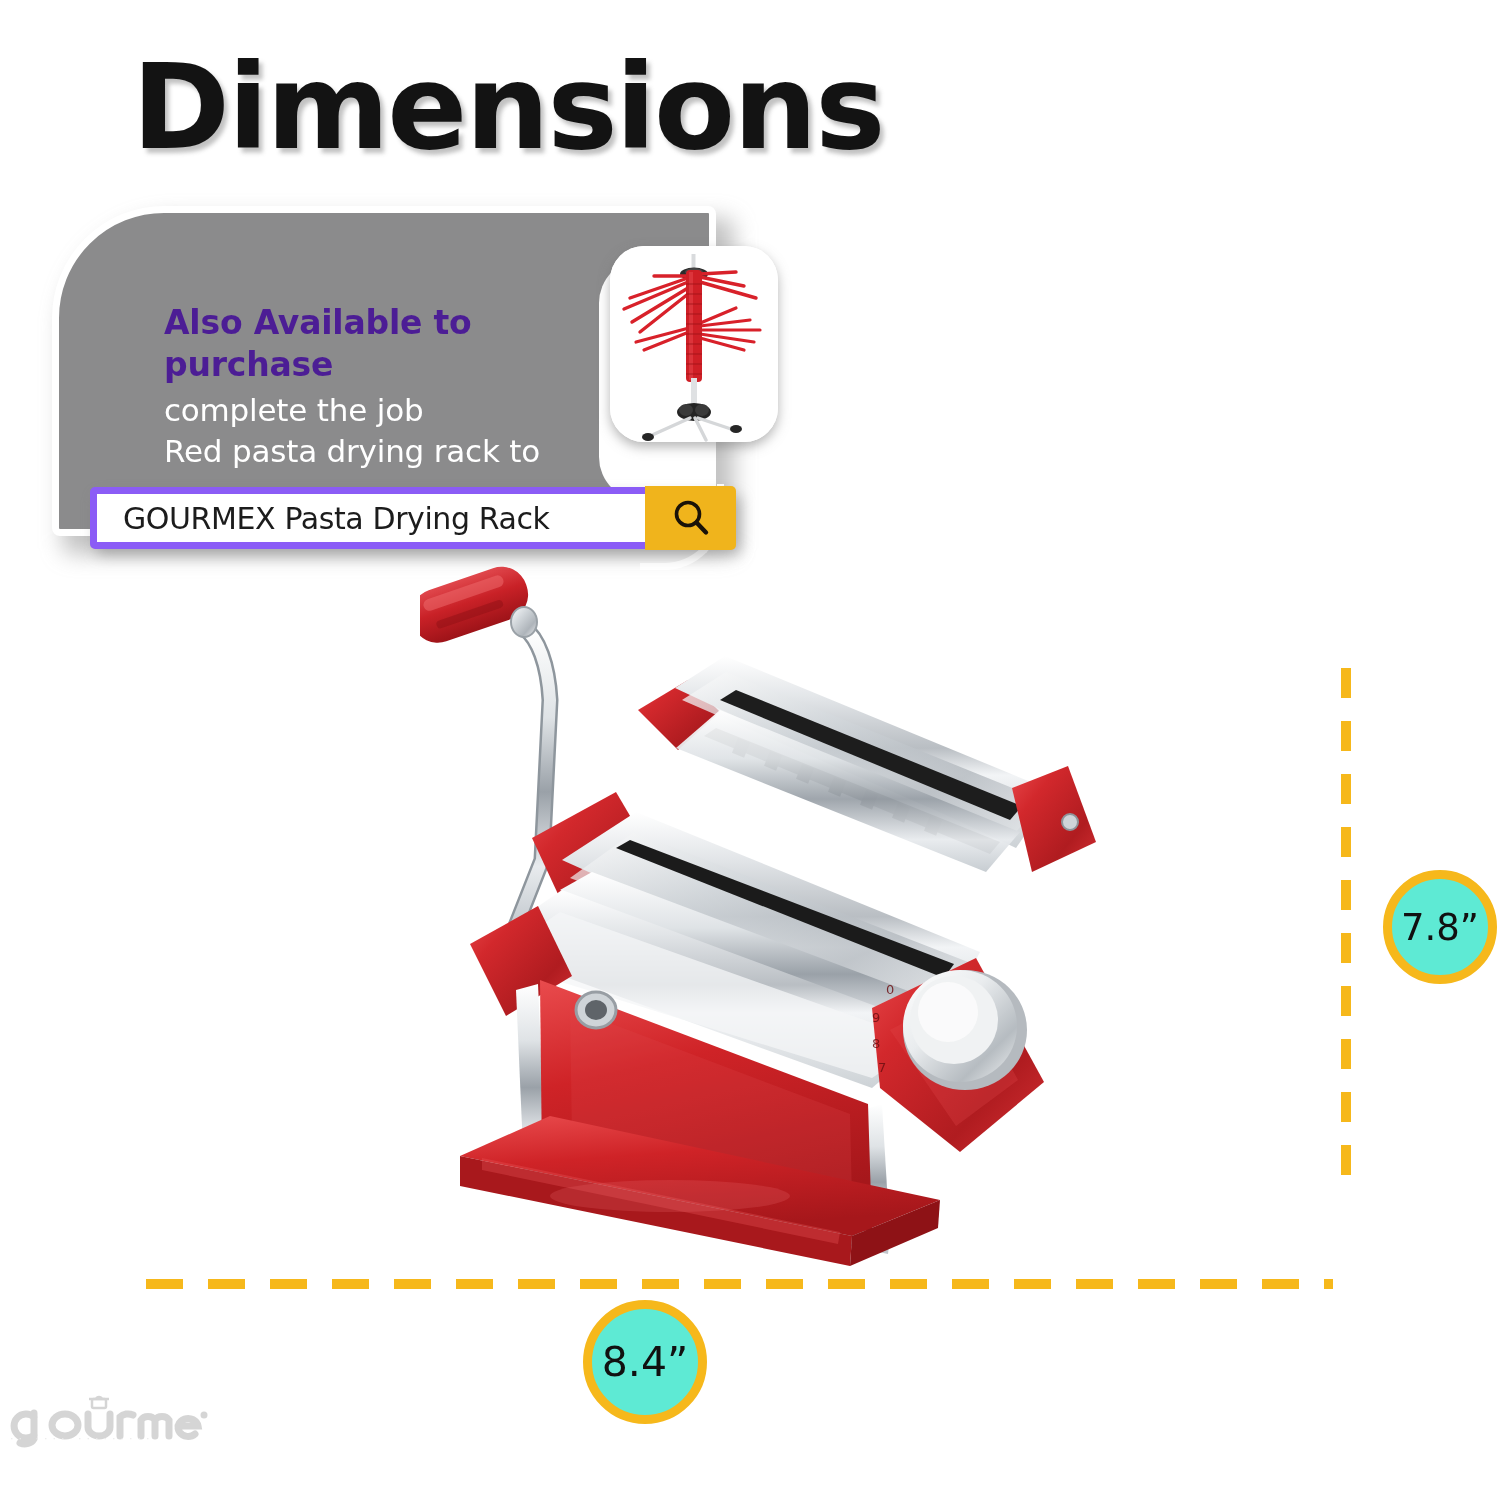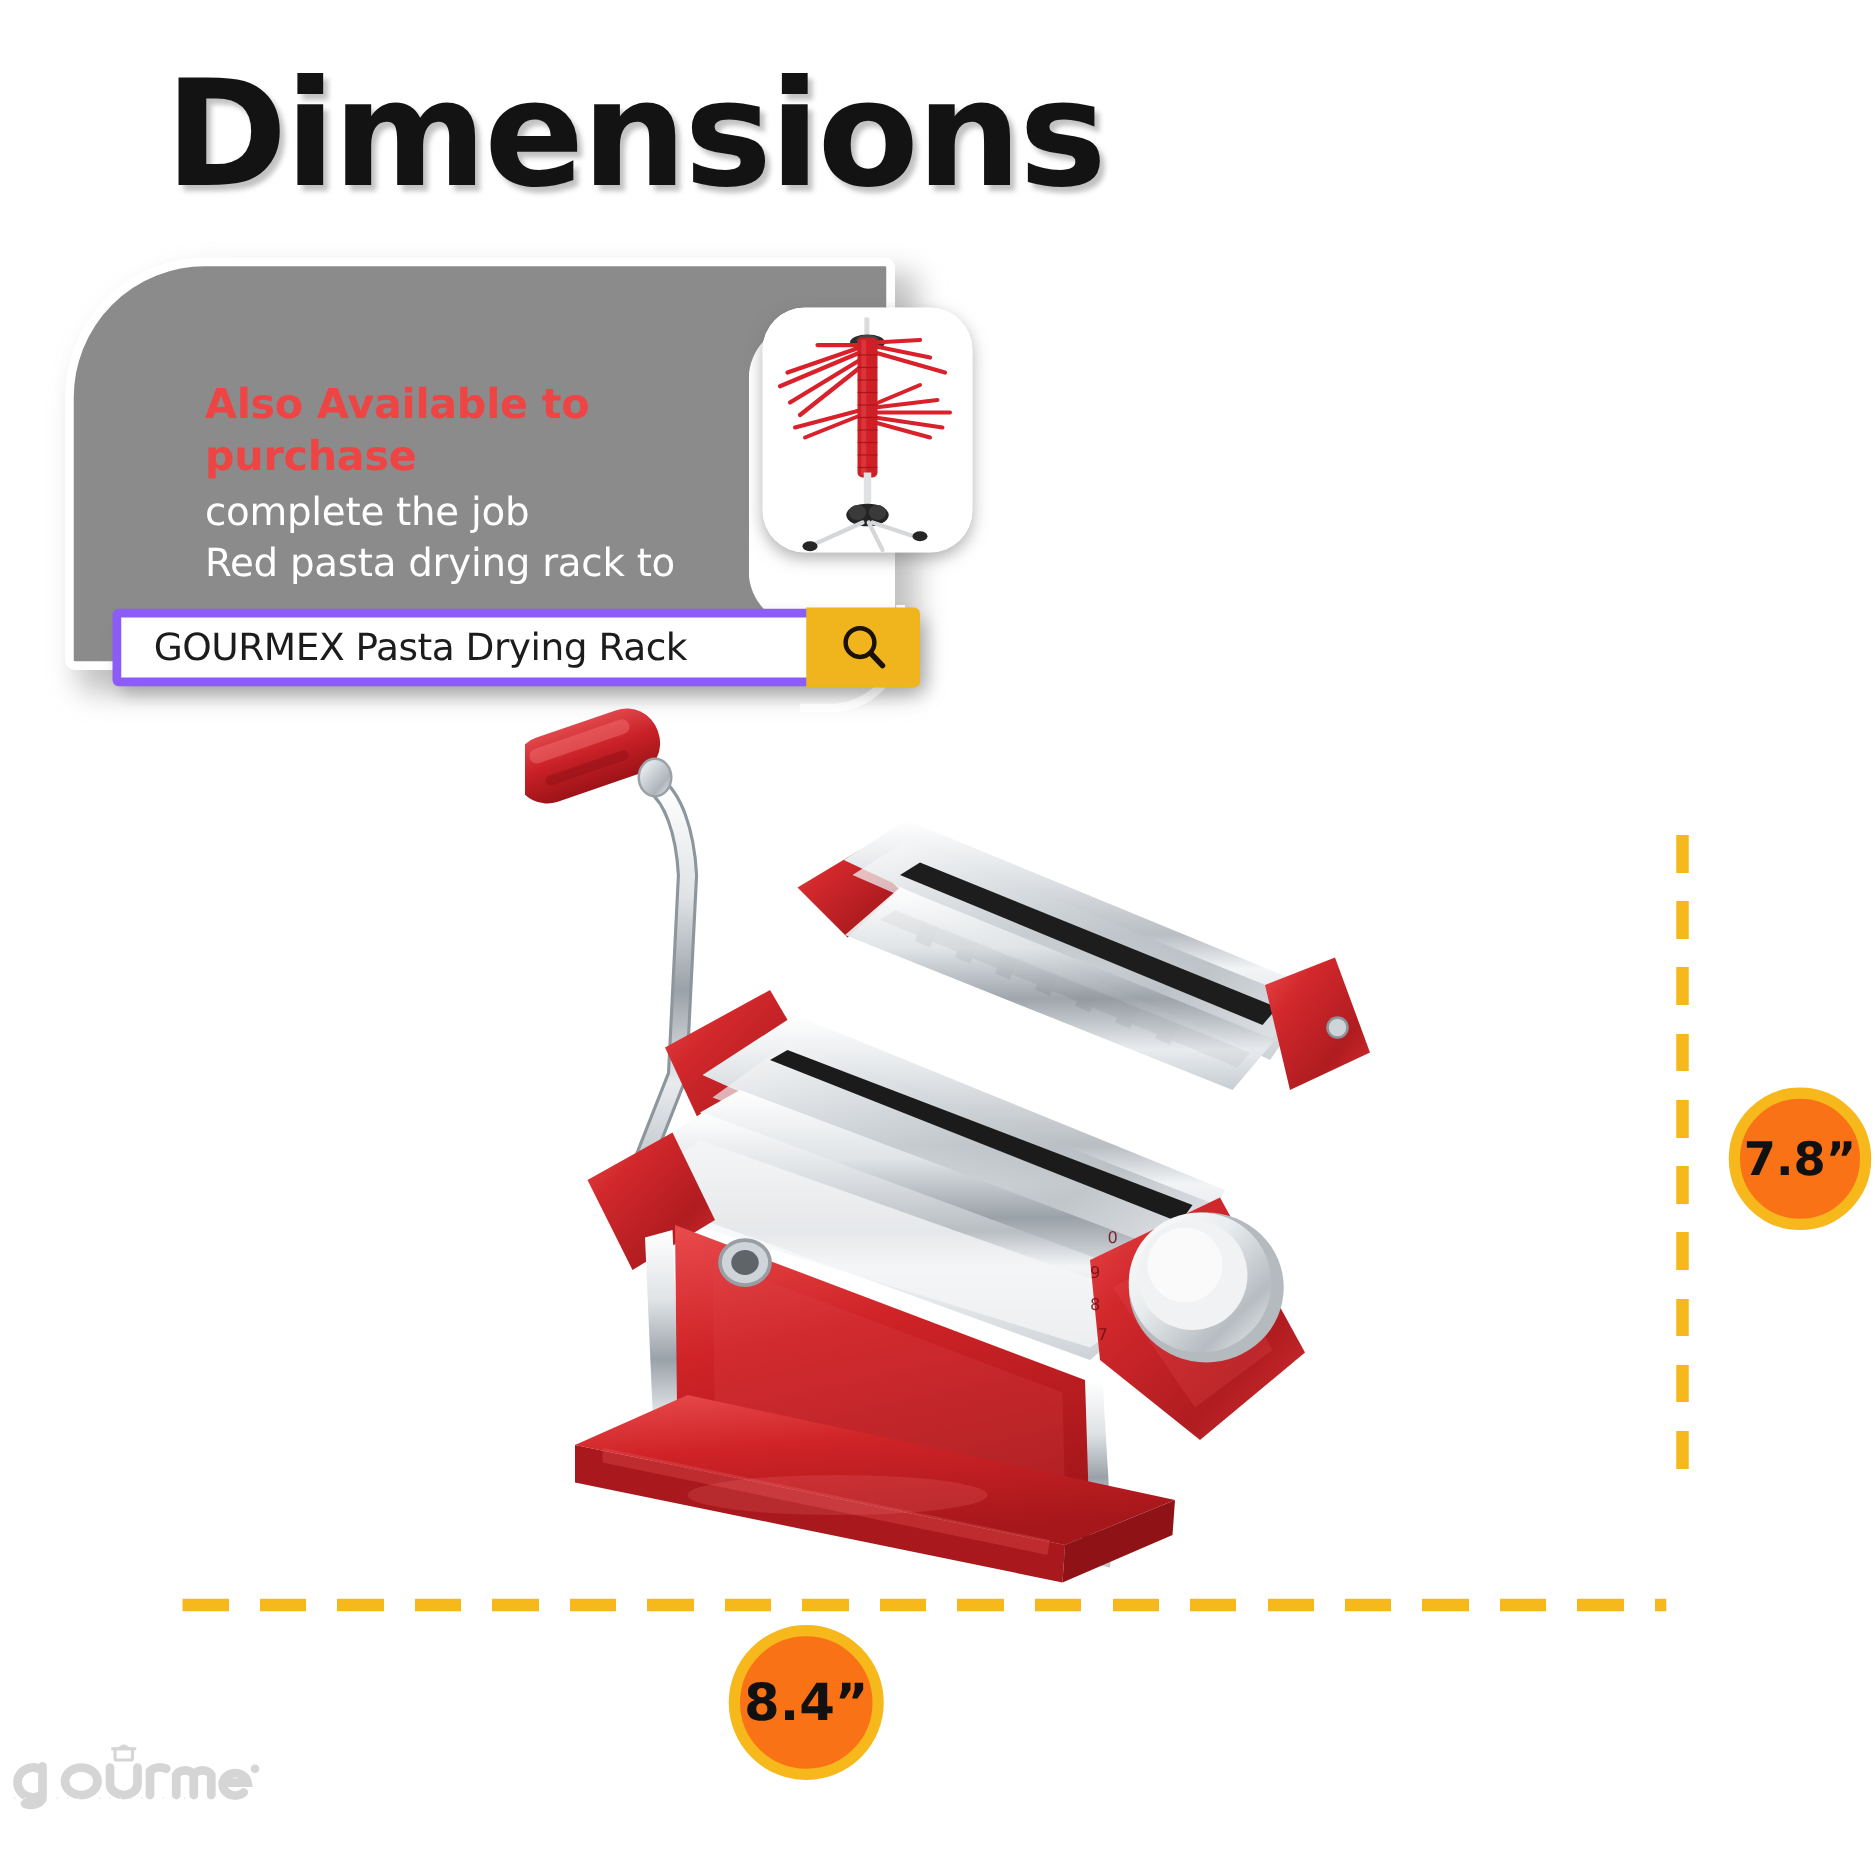--- a/index.html
+++ b/index.html
@@ -76,21 +76,21 @@
     box-sizing:border-box;
     background:transparent;
   }
 
   .callout-text{
     position:absolute;
     left:112px; top:96px;
     width:420px;
   }
   .callout-head{
-    color:#ef4444;
+    color:#4c1d95;
     font-weight:bold;
     font-size:33px;
     line-height:1.28;
     font-family:"DejaVu Sans", sans-serif;
     letter-spacing:-.2px;
     margin:0 0 4px 0;
   }
   .callout-sub{
     color:#ffffff;
     font-size:31px;
@@ -170,25 +170,25 @@
     width:1187px; height:10px;
     background:repeating-linear-gradient(
       to right,
       #f6b81b 0px, #f6b81b 37px,
       rgba(0,0,0,0) 37px, rgba(0,0,0,0) 62px);
   }
   .badge{
     position:absolute;
     border:9px solid #f6b81b;
     border-radius:50%;
-    background:#f97316;
+    background:#5eead4;
     display:flex;align-items:center;justify-content:center;
     box-sizing:border-box;
     font-family:"DejaVu Sans", sans-serif;
-    font-weight:bold;
+    font-weight:normal;
     color:#111111;
   }
   .badge-h{
     left:1383px; top:870px;
     width:114px; height:114px;
     font-size:37px;
   }
   .badge-w{
     left:583px; top:1300px;
     width:124px; height:124px;

